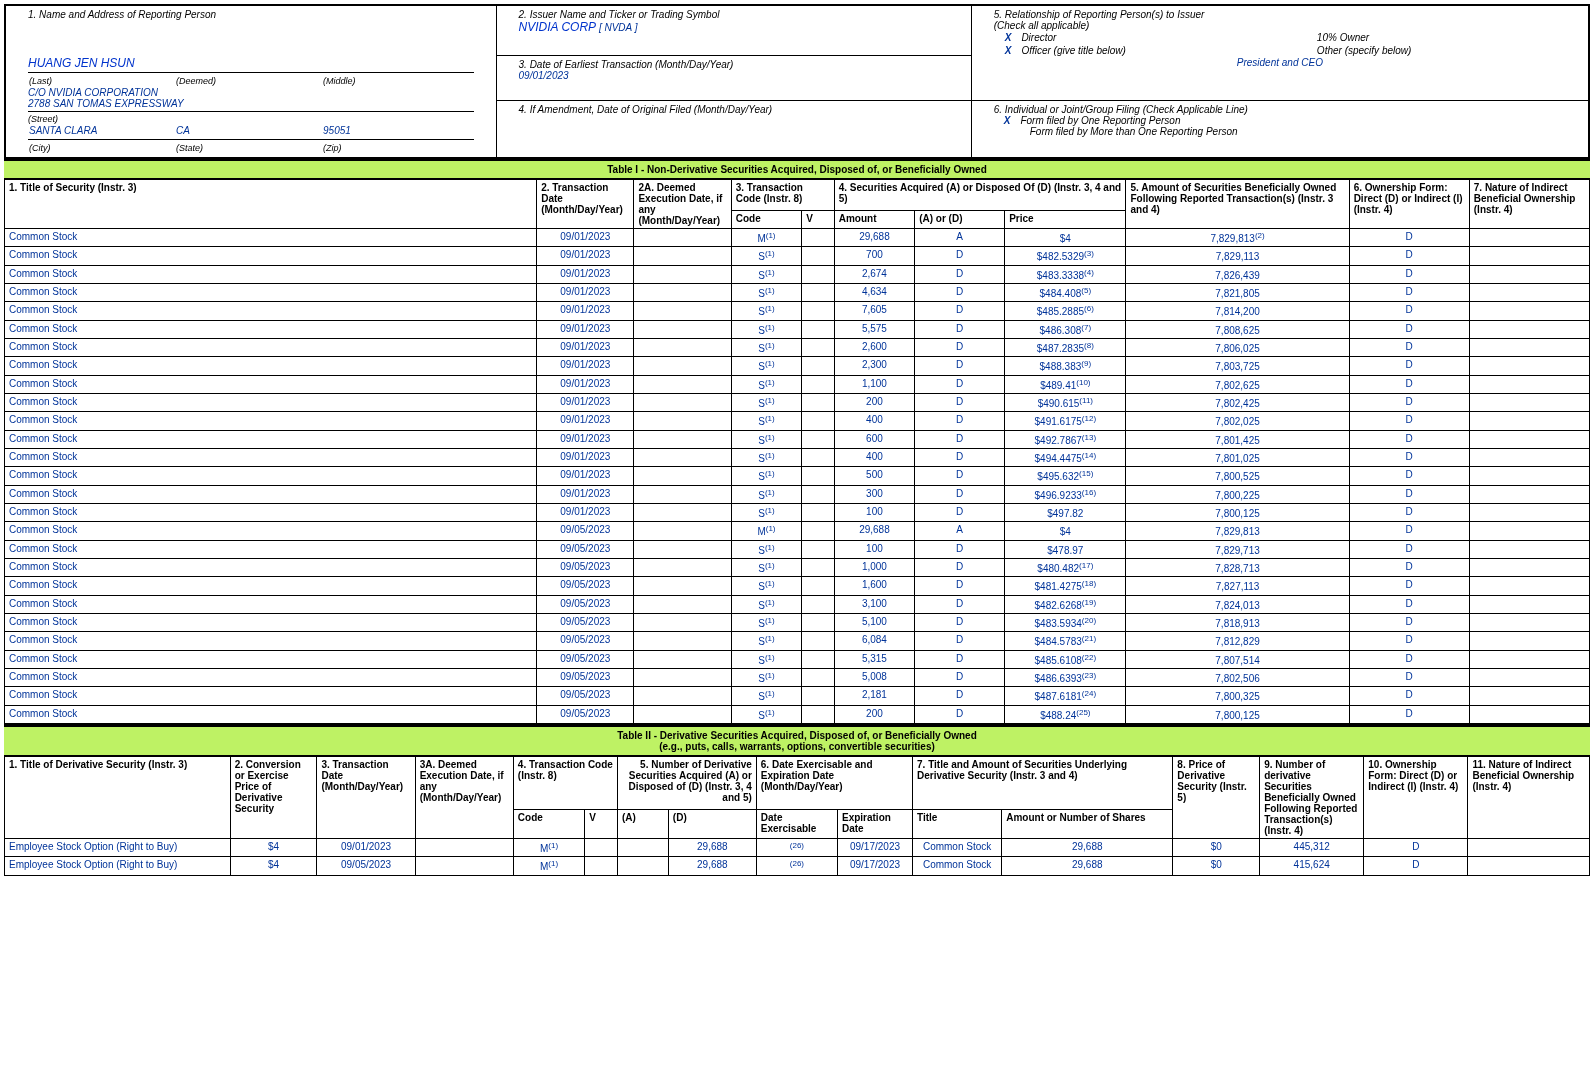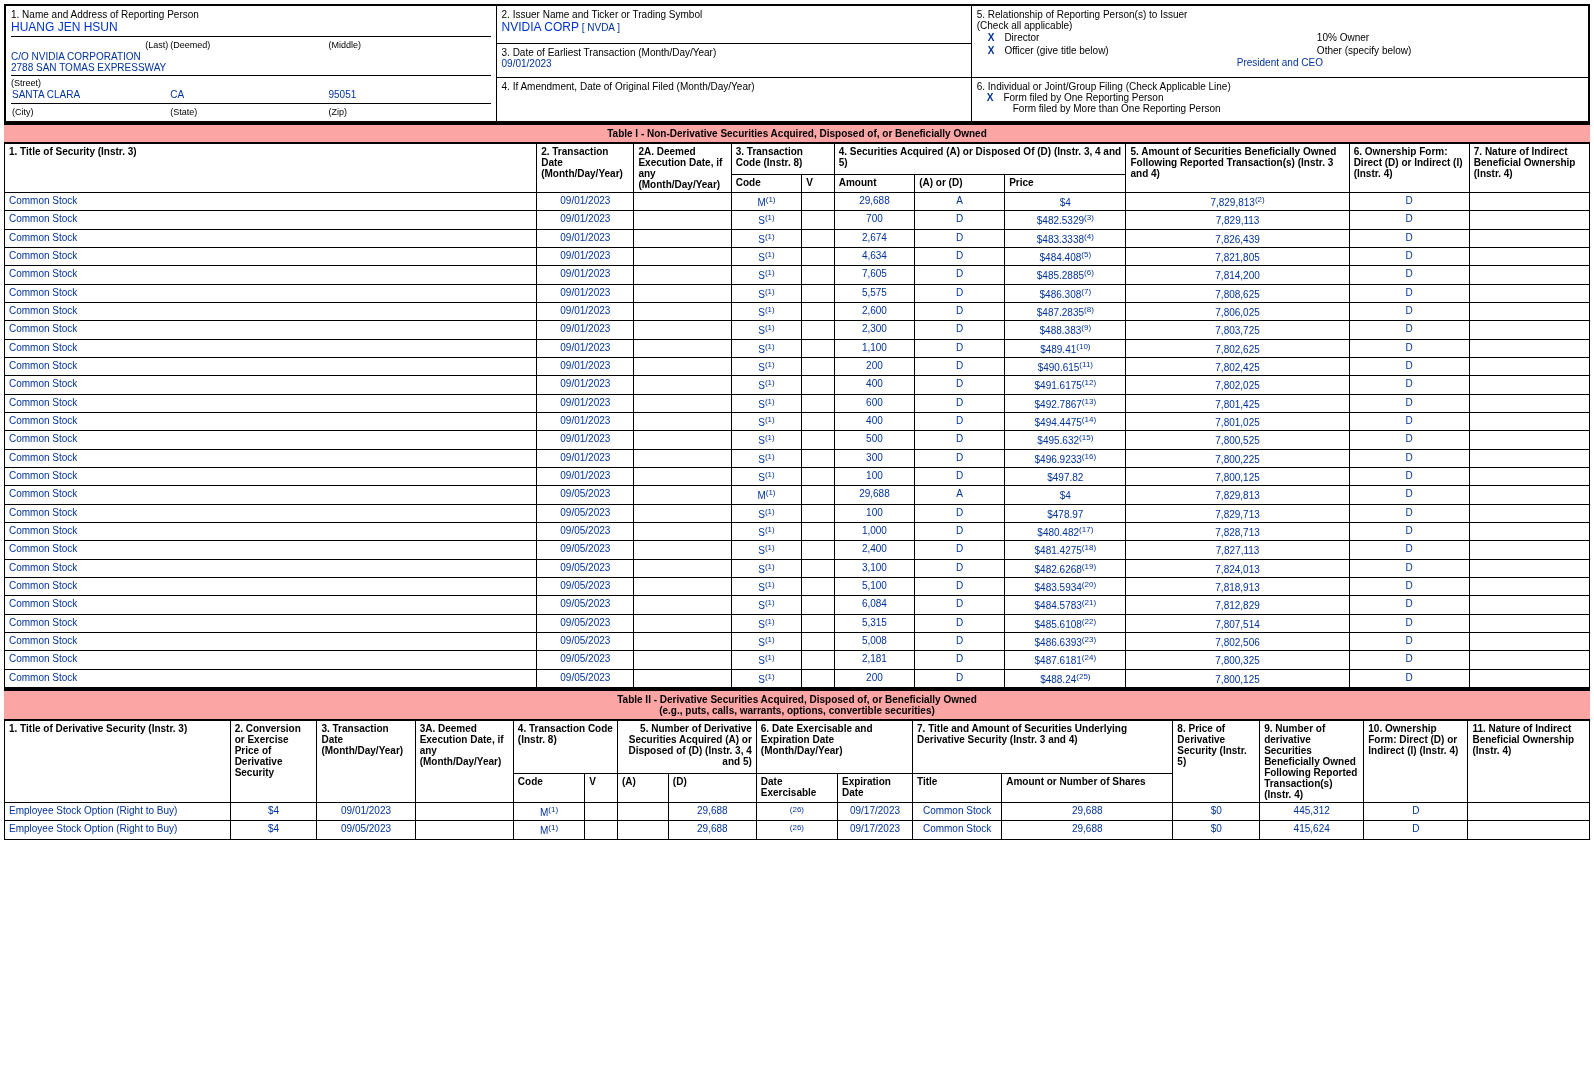--- a/index.html
+++ b/index.html
@@ -1,46 +1,46 @@
 <!DOCTYPE html>
 <html><head>
 <meta charset="utf-8">
 <style>
   body { font-family: Arial, Helvetica, sans-serif; font-size: 10px; margin: 4px; color:#000; }
   table { border-collapse: collapse; }
   td, th { vertical-align: top; }
   .outer { width: 1586px; border: 2px solid #000; }
-  .outer > tbody > tr > td { border: 1px solid #000; padding: 3px 5px; }
+  .outer > tbody > tr > td { border: 1px solid #000; padding: 3px 22px; font-style: italic; }
   .lbl { font-size: 10px; }
   .link { color: #0033cc; }
   .blue { color: #003399; }
   hr.th { border: none; border-top: 1px solid #000; margin: 2px 0; }
-  .hdrbar { background: #fca5a5; font-weight: bold; text-align: center; padding: 3px; border-top: 2px solid #000; border-bottom:1px solid #000;}
+  .hdrbar { background: #bef264; font-weight: bold; text-align: center; padding: 3px; border-top: 2px solid #000; border-bottom:1px solid #000;}
   .t1, .t2 { width: 1586px; padding-left: 20px; }
   .t1 th, .t1 td, .t2 th, .t2 td { border: 1px solid #000; padding: 2px 4px; font-size: 10px; }
   .t1 th, .t2 th { text-align: left; font-weight: bold; }
   .t1 td.c, .t2 td.c { text-align: center; }
   .sup { font-size: 8px; color:#003399; vertical-align: super; }
   .x { color:#003399; font-weight:bold; padding:0 10px;}
   .lab { font-size:9px; }
 </style>
 </head>
 <body>
 
 <table class="outer">
     <tbody>
 <tr>
   <td rowspan="3" style="width:31%;">
     <div class="lbl">1. Name and Address of Reporting Person</div>
-    <div class="link" style="font-size:12px;">HUANG JEN HSUN</div>
+    <div class="link" style="font-size:12px;margin-top:36px;">HUANG JEN HSUN</div>
     <hr class="th">
     <table style="width:100%;">
             <tbody>
               <tr>
-      <td class="lab" style="width:33%;text-align:right;">(Last)</td>
+      <td class="lab" style="width:33%;">(Last)</td>
       <td class="lab" style="width:33%;">(Deemed)</td>
       <td class="lab">(Middle)</td>
     </tr>
             </tbody>
           </table>
     <div class="blue">C/O NVIDIA CORPORATION</div>
     <div class="blue">2788 SAN TOMAS EXPRESSWAY</div>
     <hr class="th">
     <div class="lab">(Street)</div>
     <table style="width:100%;">
@@ -374,21 +374,21 @@
         <td class="c blue">7,828,713<span class="sup"></span></td>
         <td class="c blue">D</td>
         <td></td>
       </tr>
       <tr>
         <td class="blue">Common Stock</td>
         <td class="c blue">09/05/2023</td>
         <td class="c"></td>
         <td class="c blue">S<span class="sup">(1)</span></td>
         <td class="c"></td>
-        <td class="c blue">2,400</td>
+        <td class="c blue">1,600</td>
         <td class="c blue">D</td>
         <td class="c blue">$481.4275<span class="sup">(18)</span></td>
         <td class="c blue">7,827,113<span class="sup"></span></td>
         <td class="c blue">D</td>
         <td></td>
       </tr>
       <tr>
         <td class="blue">Common Stock</td>
         <td class="c blue">09/05/2023</td>
         <td class="c"></td>

